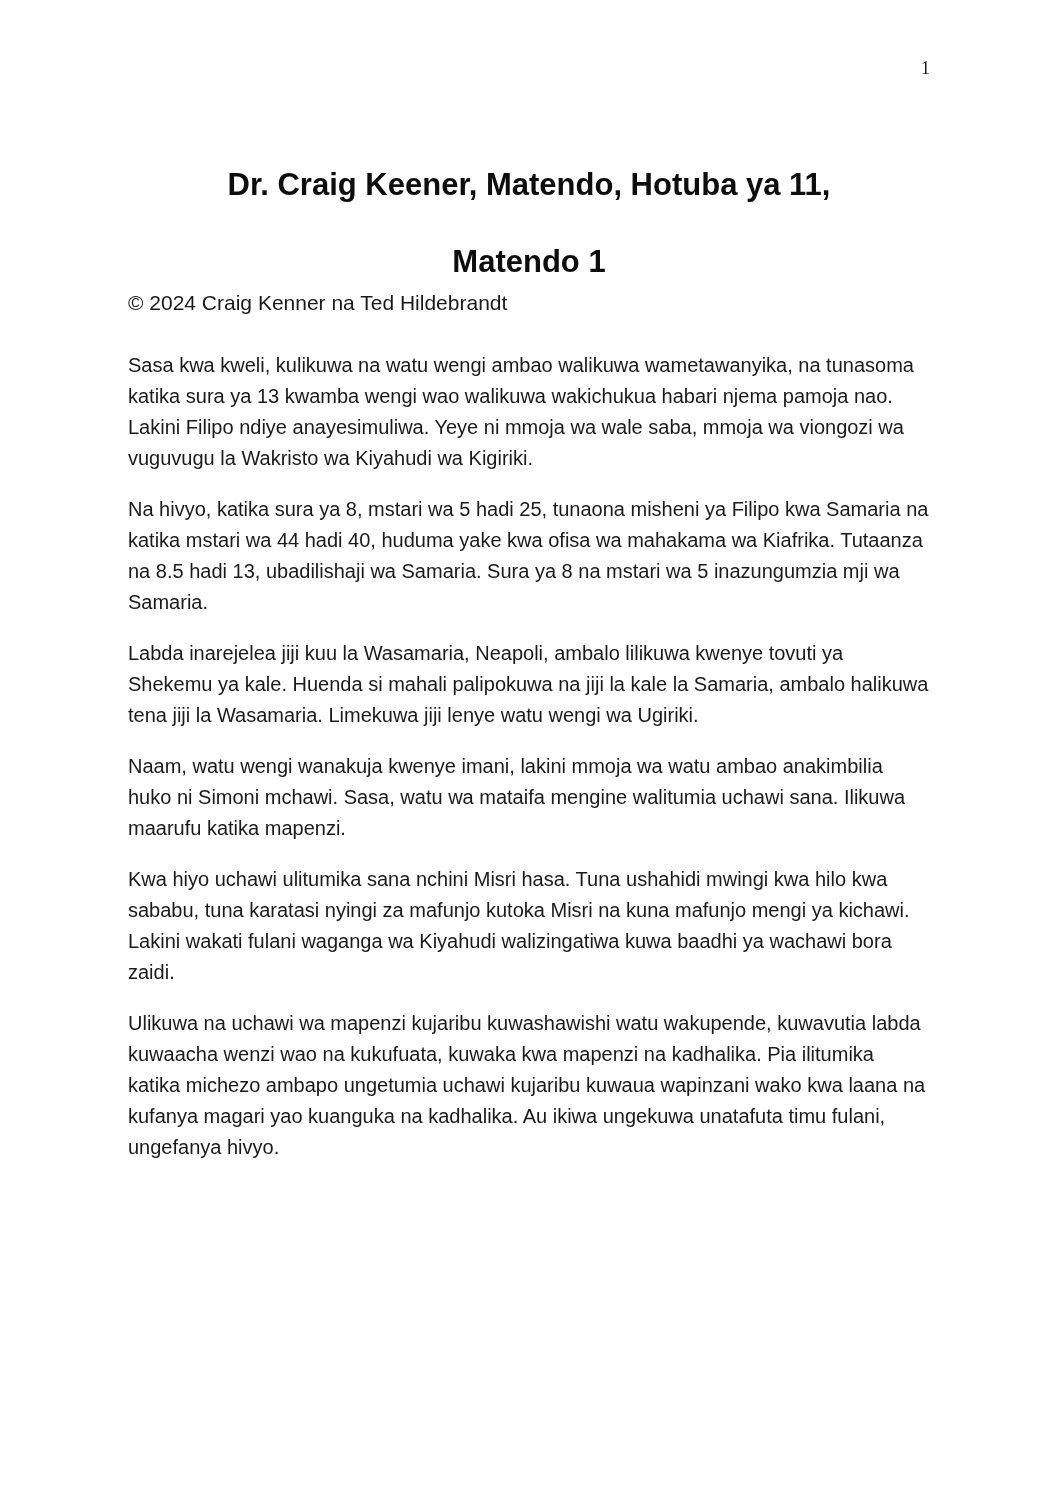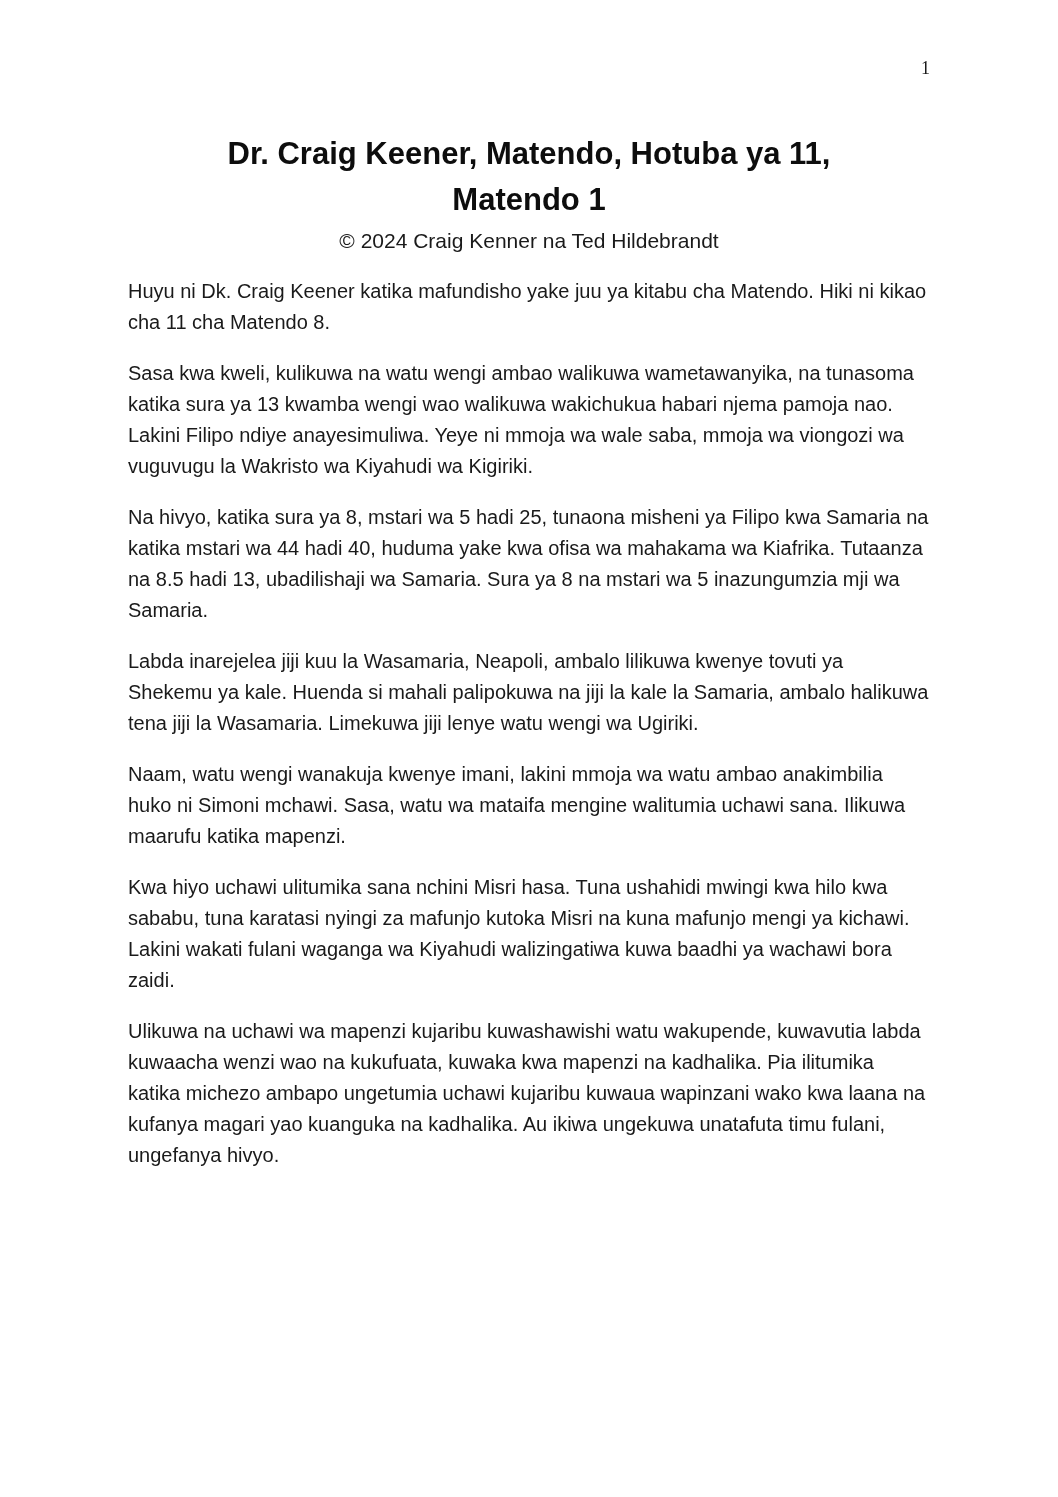--- a/index.html
+++ b/index.html
@@ -29,27 +29,28 @@
     .doc-title {
       text-align: center;
       font-weight: bold;
       font-size: 31px;
       line-height: 46px;
       color: #0d0d0d;
       margin-bottom: 2px;
     }
     .doc-title .title-line {
       display: block;
+      margin-top: 31px;
     }
     .copyright {
-      text-align: center;
+      text-align: left;
       font-size: 21px;
       line-height: 31px;
       color: #1a1a1a;
-      margin-bottom: 20px;
+      margin-bottom: 32px;
     }
     .para {
       font-size: 20px;
       line-height: 31px;
       margin-bottom: 20px;
       color: #1a1a1a;
       text-align: left;
     }
   </style>
 </head>
@@ -59,21 +60,20 @@
   <div class="page-number">1</div>
 
   <div class="content">
     <h1 class="doc-title">
       <span class="title-line">Dr. Craig Keener, Matendo, Hotuba ya 11,</span>
       <span class="title-line">Matendo 1</span>
     </h1>
 
     <p class="copyright">© 2024 Craig Kenner na Ted Hildebrandt</p>
 
-    <p class="para">Huyu ni Dk. Craig Keener katika mafundisho yake juu ya kitabu cha Matendo. Hiki ni kikao cha 11 cha Matendo 8.</p>
     <p class="para">Sasa kwa kweli, kulikuwa na watu wengi ambao walikuwa wametawanyika, na tunasoma katika sura ya 13 kwamba wengi wao walikuwa wakichukua habari njema pamoja nao. Lakini Filipo ndiye anayesimuliwa. Yeye ni mmoja wa wale saba, mmoja wa viongozi wa vuguvugu la Wakristo wa Kiyahudi wa Kigiriki.</p>
     <p class="para">Na hivyo, katika sura ya 8, mstari wa 5 hadi 25, tunaona misheni ya Filipo kwa Samaria na katika mstari wa 44 hadi 40, huduma yake kwa ofisa wa mahakama wa Kiafrika. Tutaanza na 8.5 hadi 13, ubadilishaji wa Samaria. Sura ya 8 na mstari wa 5 inazungumzia mji wa Samaria.</p>
     <p class="para">Labda inarejelea jiji kuu la Wasamaria, Neapoli, ambalo lilikuwa kwenye tovuti ya Shekemu ya kale. Huenda si mahali palipokuwa na jiji la kale la Samaria, ambalo halikuwa tena jiji la Wasamaria. Limekuwa jiji lenye watu wengi wa Ugiriki.</p>
     <p class="para">Naam, watu wengi wanakuja kwenye imani, lakini mmoja wa watu ambao anakimbilia huko ni Simoni mchawi. Sasa, watu wa mataifa mengine walitumia uchawi sana. Ilikuwa maarufu katika mapenzi.</p>
     <p class="para">Kwa hiyo uchawi ulitumika sana nchini Misri hasa. Tuna ushahidi mwingi kwa hilo kwa sababu, tuna karatasi nyingi za mafunjo kutoka Misri na kuna mafunjo mengi ya kichawi. Lakini wakati fulani waganga wa Kiyahudi walizingatiwa kuwa baadhi ya wachawi bora zaidi.</p>
     <p class="para">Ulikuwa na uchawi wa mapenzi kujaribu kuwashawishi watu wakupende, kuwavutia labda kuwaacha wenzi wao na kukufuata, kuwaka kwa mapenzi na kadhalika. Pia ilitumika katika michezo ambapo ungetumia uchawi kujaribu kuwaua wapinzani wako kwa laana na kufanya magari yao kuanguka na kadhalika. Au ikiwa ungekuwa unatafuta timu fulani, ungefanya hivyo.</p>
   </div>
 </div>
 
 </body></html>

